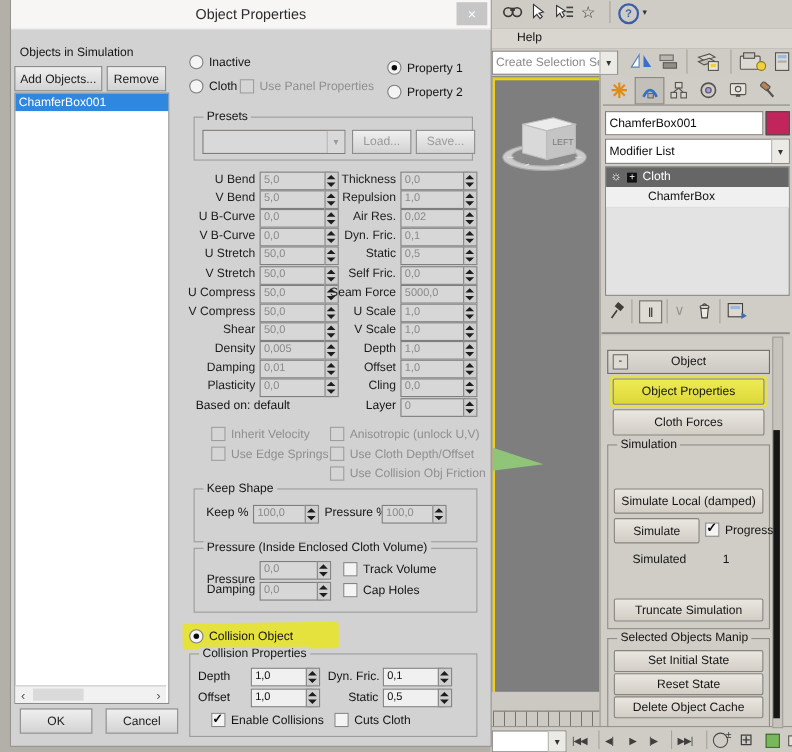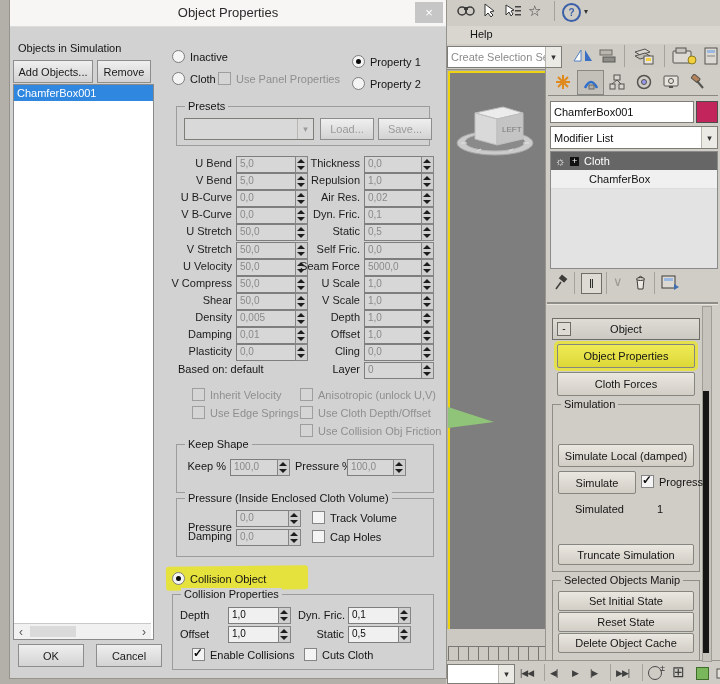--- a/index.html
+++ b/index.html
@@ -458,21 +458,21 @@
         </div>
       <div class="prow" style="top:216px">
           <span class="pl p1">V Stretch</span>
           <span class="fld f1">50,0</span>
           <span class="spn s1"></span>
           <span class="pl p2">Self Fric.</span>
           <span class="fld f2">0,0</span>
           <span class="spn s2"></span>
         </div>
       <div class="prow" style="top:233px">
-          <span class="pl p1">U Velocity</span>
+          <span class="pl p1">U Compress</span>
           <span class="fld f1">50,0</span>
           <span class="spn s1"></span>
           <span class="pl p2">Seam Force</span>
           <span class="fld f2">5000,0</span>
           <span class="spn s2"></span>
         </div>
       <div class="prow" style="top:250px">
           <span class="pl p1">V Compress</span>
           <span class="fld f1">50,0</span>
           <span class="spn s1"></span>

